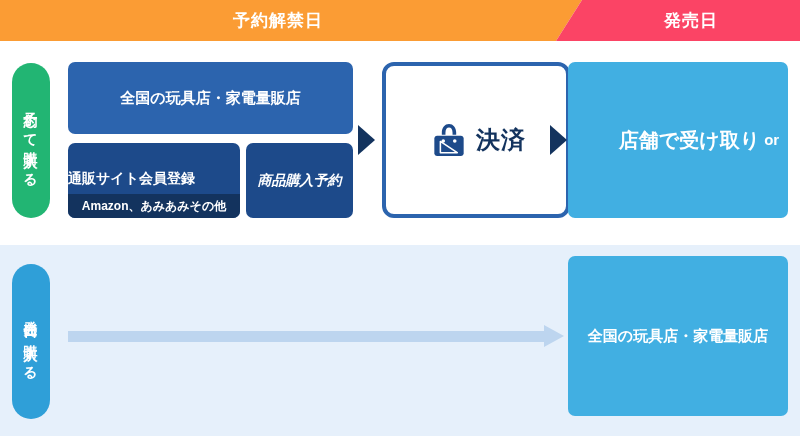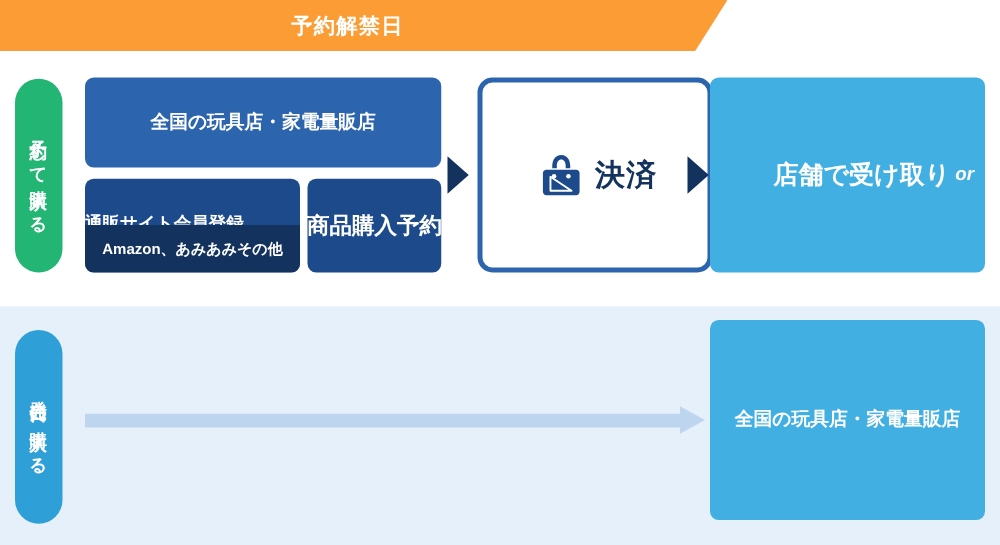--- a/index.html
+++ b/index.html
@@ -152,41 +152,41 @@
     font-size: 14px;
     font-weight: bold;
     white-space: nowrap;
     margin-bottom: 11px;
   }
   .box-member-sub {
     position: absolute;
     left: 0;
     bottom: 0;
     width: 100%;
-    height: 38px;
+    height: 24px;
     background: #13335e;
     display: flex;
     align-items: center;
     justify-content: center;
     color: #ffffff;
     font-size: 12px;
     font-weight: bold;
     white-space: nowrap;
     box-sizing: border-box;
   }
 
   
   .box-purchase {
     left: 246px;
     top: 143px;
     width: 107px;
     height: 75px;
     background: #1d4a8a;
   }
-  .box-purchase .box-line { font-size: 18px; }
+  .box-purchase .box-line { font-size: 14px; font-style: italic; }
 
   
   .box-payment {
     left: 382px;
     top: 62px;
     width: 188px;
     height: 156px;
     background: #ffffff;
     border: 4px solid #2c64ae;
     border-radius: 12px;
@@ -213,21 +213,20 @@
     background: #41afe2;
     gap: 4px;
     padding-left: 42px;
   }
   .box-receive .box-line { font-size: 20px; }
   .box-receive .box-or {
     color: #ffffff;
     font-size: 15px;
     font-weight: bold;
     line-height: 1.5;
-    font-style: italic;
   }
 
   
   .box-release-buy {
     left: 568px;
     top: 256px;
     width: 220px;
     height: 160px;
     background: #41afe2;
   }
@@ -273,20 +272,23 @@
   }
 </style>
 </head>
 <body>
 
 <div id="stage">
 
   <div class="header">
     <div class="header-seg header-seg-a">
       <span class="header-label header-label-a">予約解禁日</span>
+    </div>
+    <div class="header-seg header-seg-b">
+      <span class="header-label header-label-b">発売日</span>
     </div>
   </div>
 
   <div class="row-top"></div>
 
   <div class="row-bottom"></div>
 
   <div class="side-pill side-pill-green">
     <span class="side-pill-text">予約して購入する</span>
   </div>

